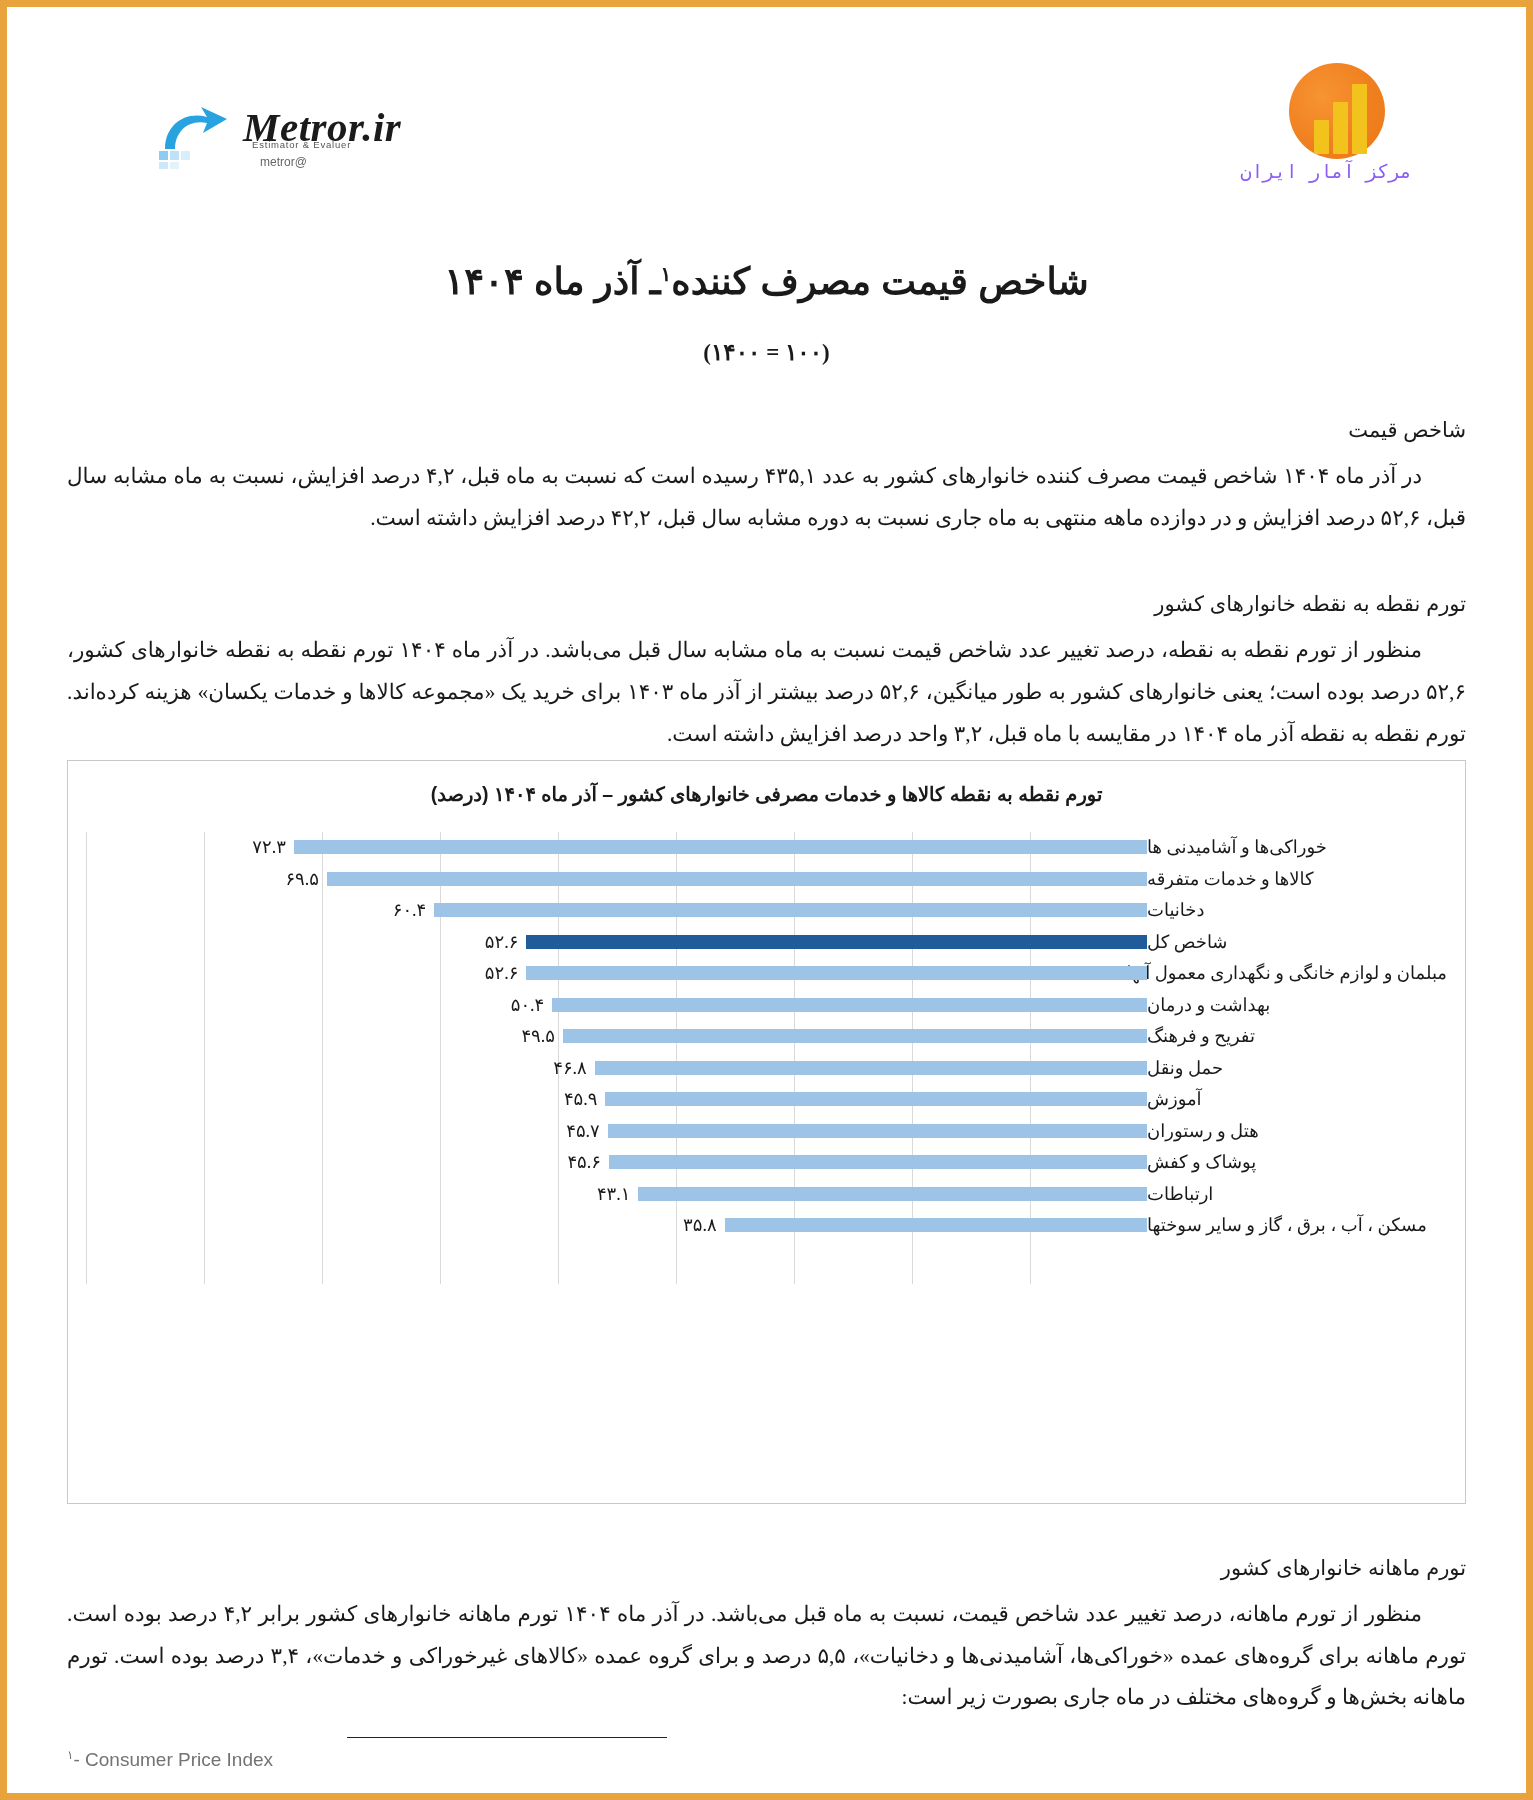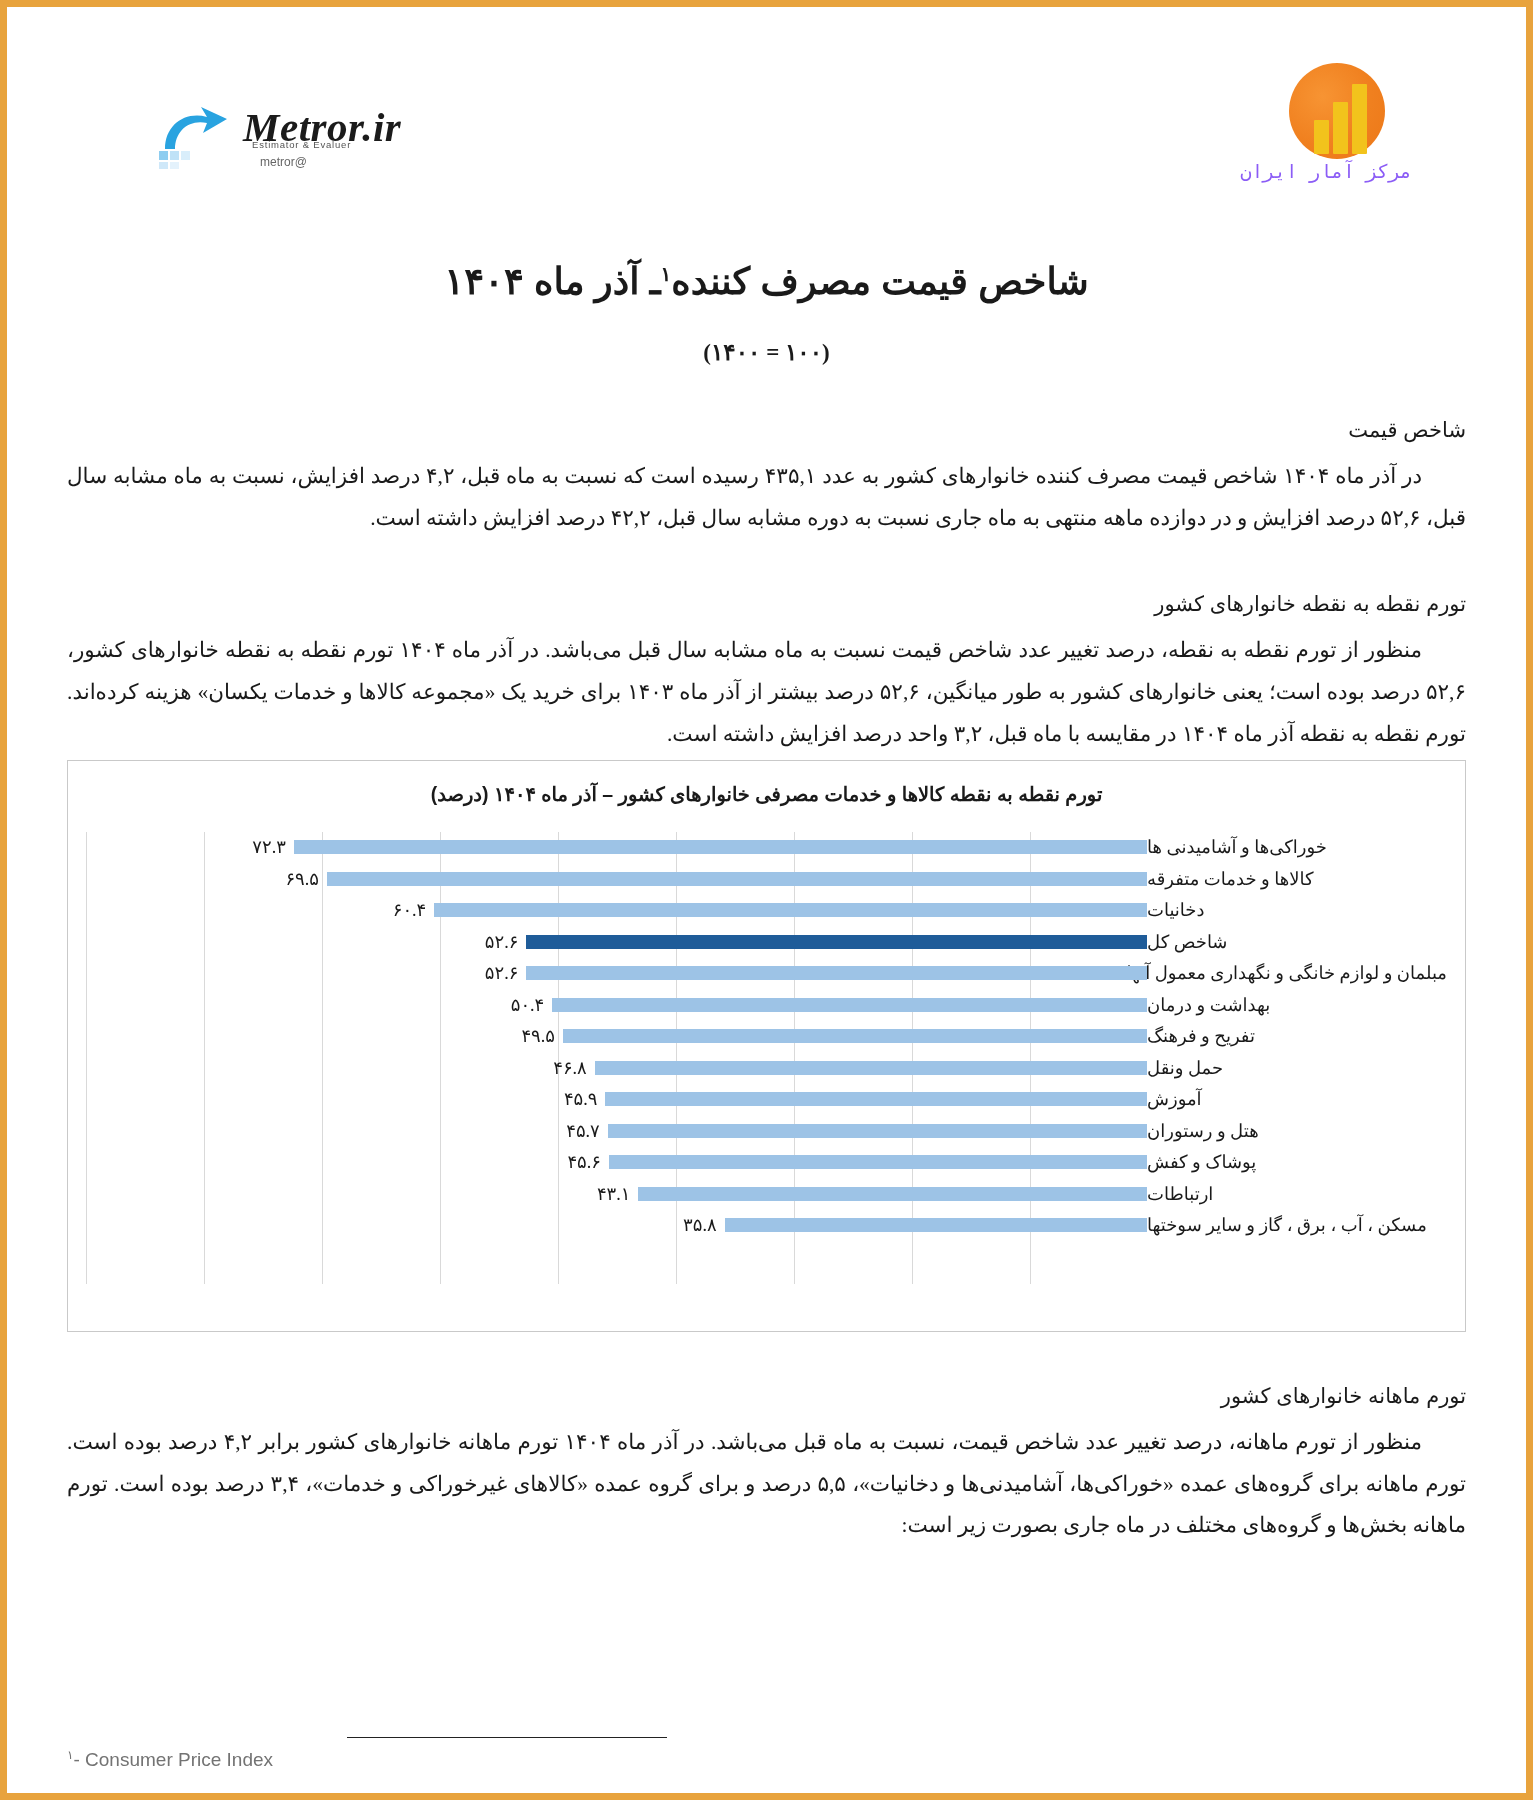--- a/index.html
+++ b/index.html
@@ -152,21 +152,21 @@
     margin: 0 0 4px 0;
     text-indent: 44px;
   }
 
   
   .chart-box {
     border: 1px solid #c9c9c9;
     background: #fff;
     padding: 22px 18px 26px 18px;
     box-sizing: border-box;
-    height: 572px;
+    height: 744px;
     position: relative;
   }
   .chart-title {
     text-align: center;
     font-family: "Liberation Sans", sans-serif;
     font-weight: bold;
     font-size: 19.5px;
     color: #1a1a1a;
     margin-bottom: 26px;
   }

